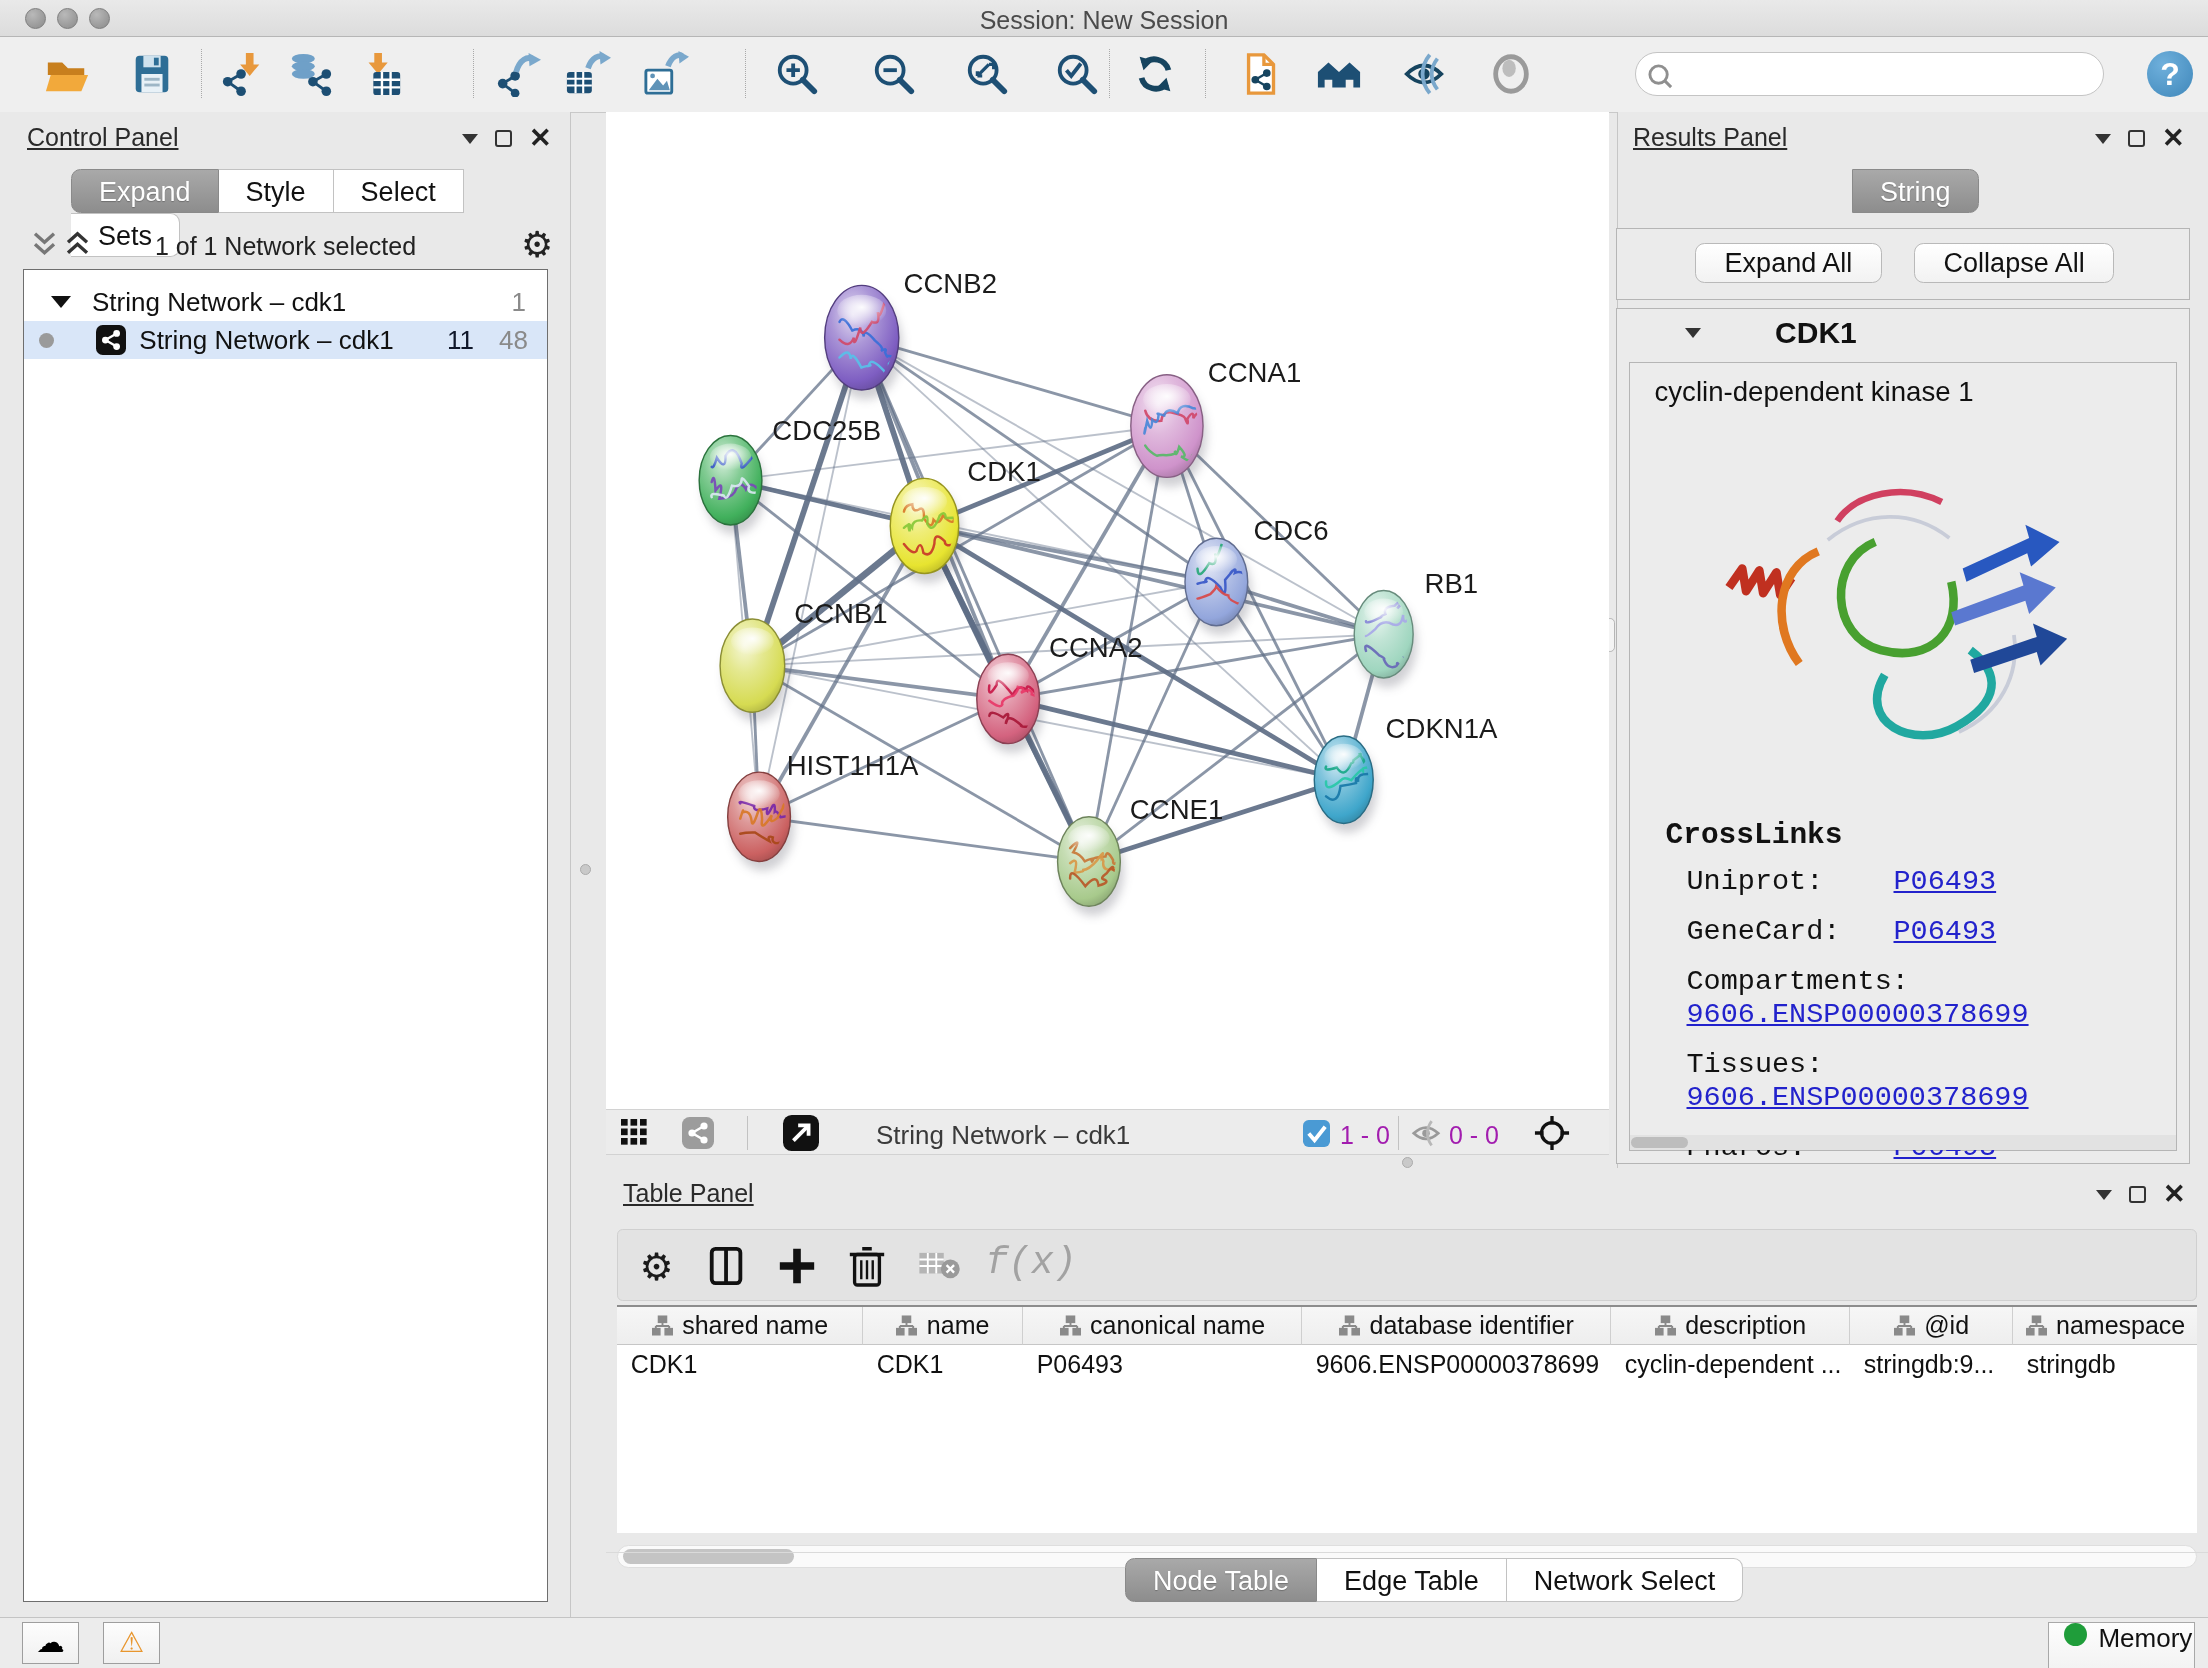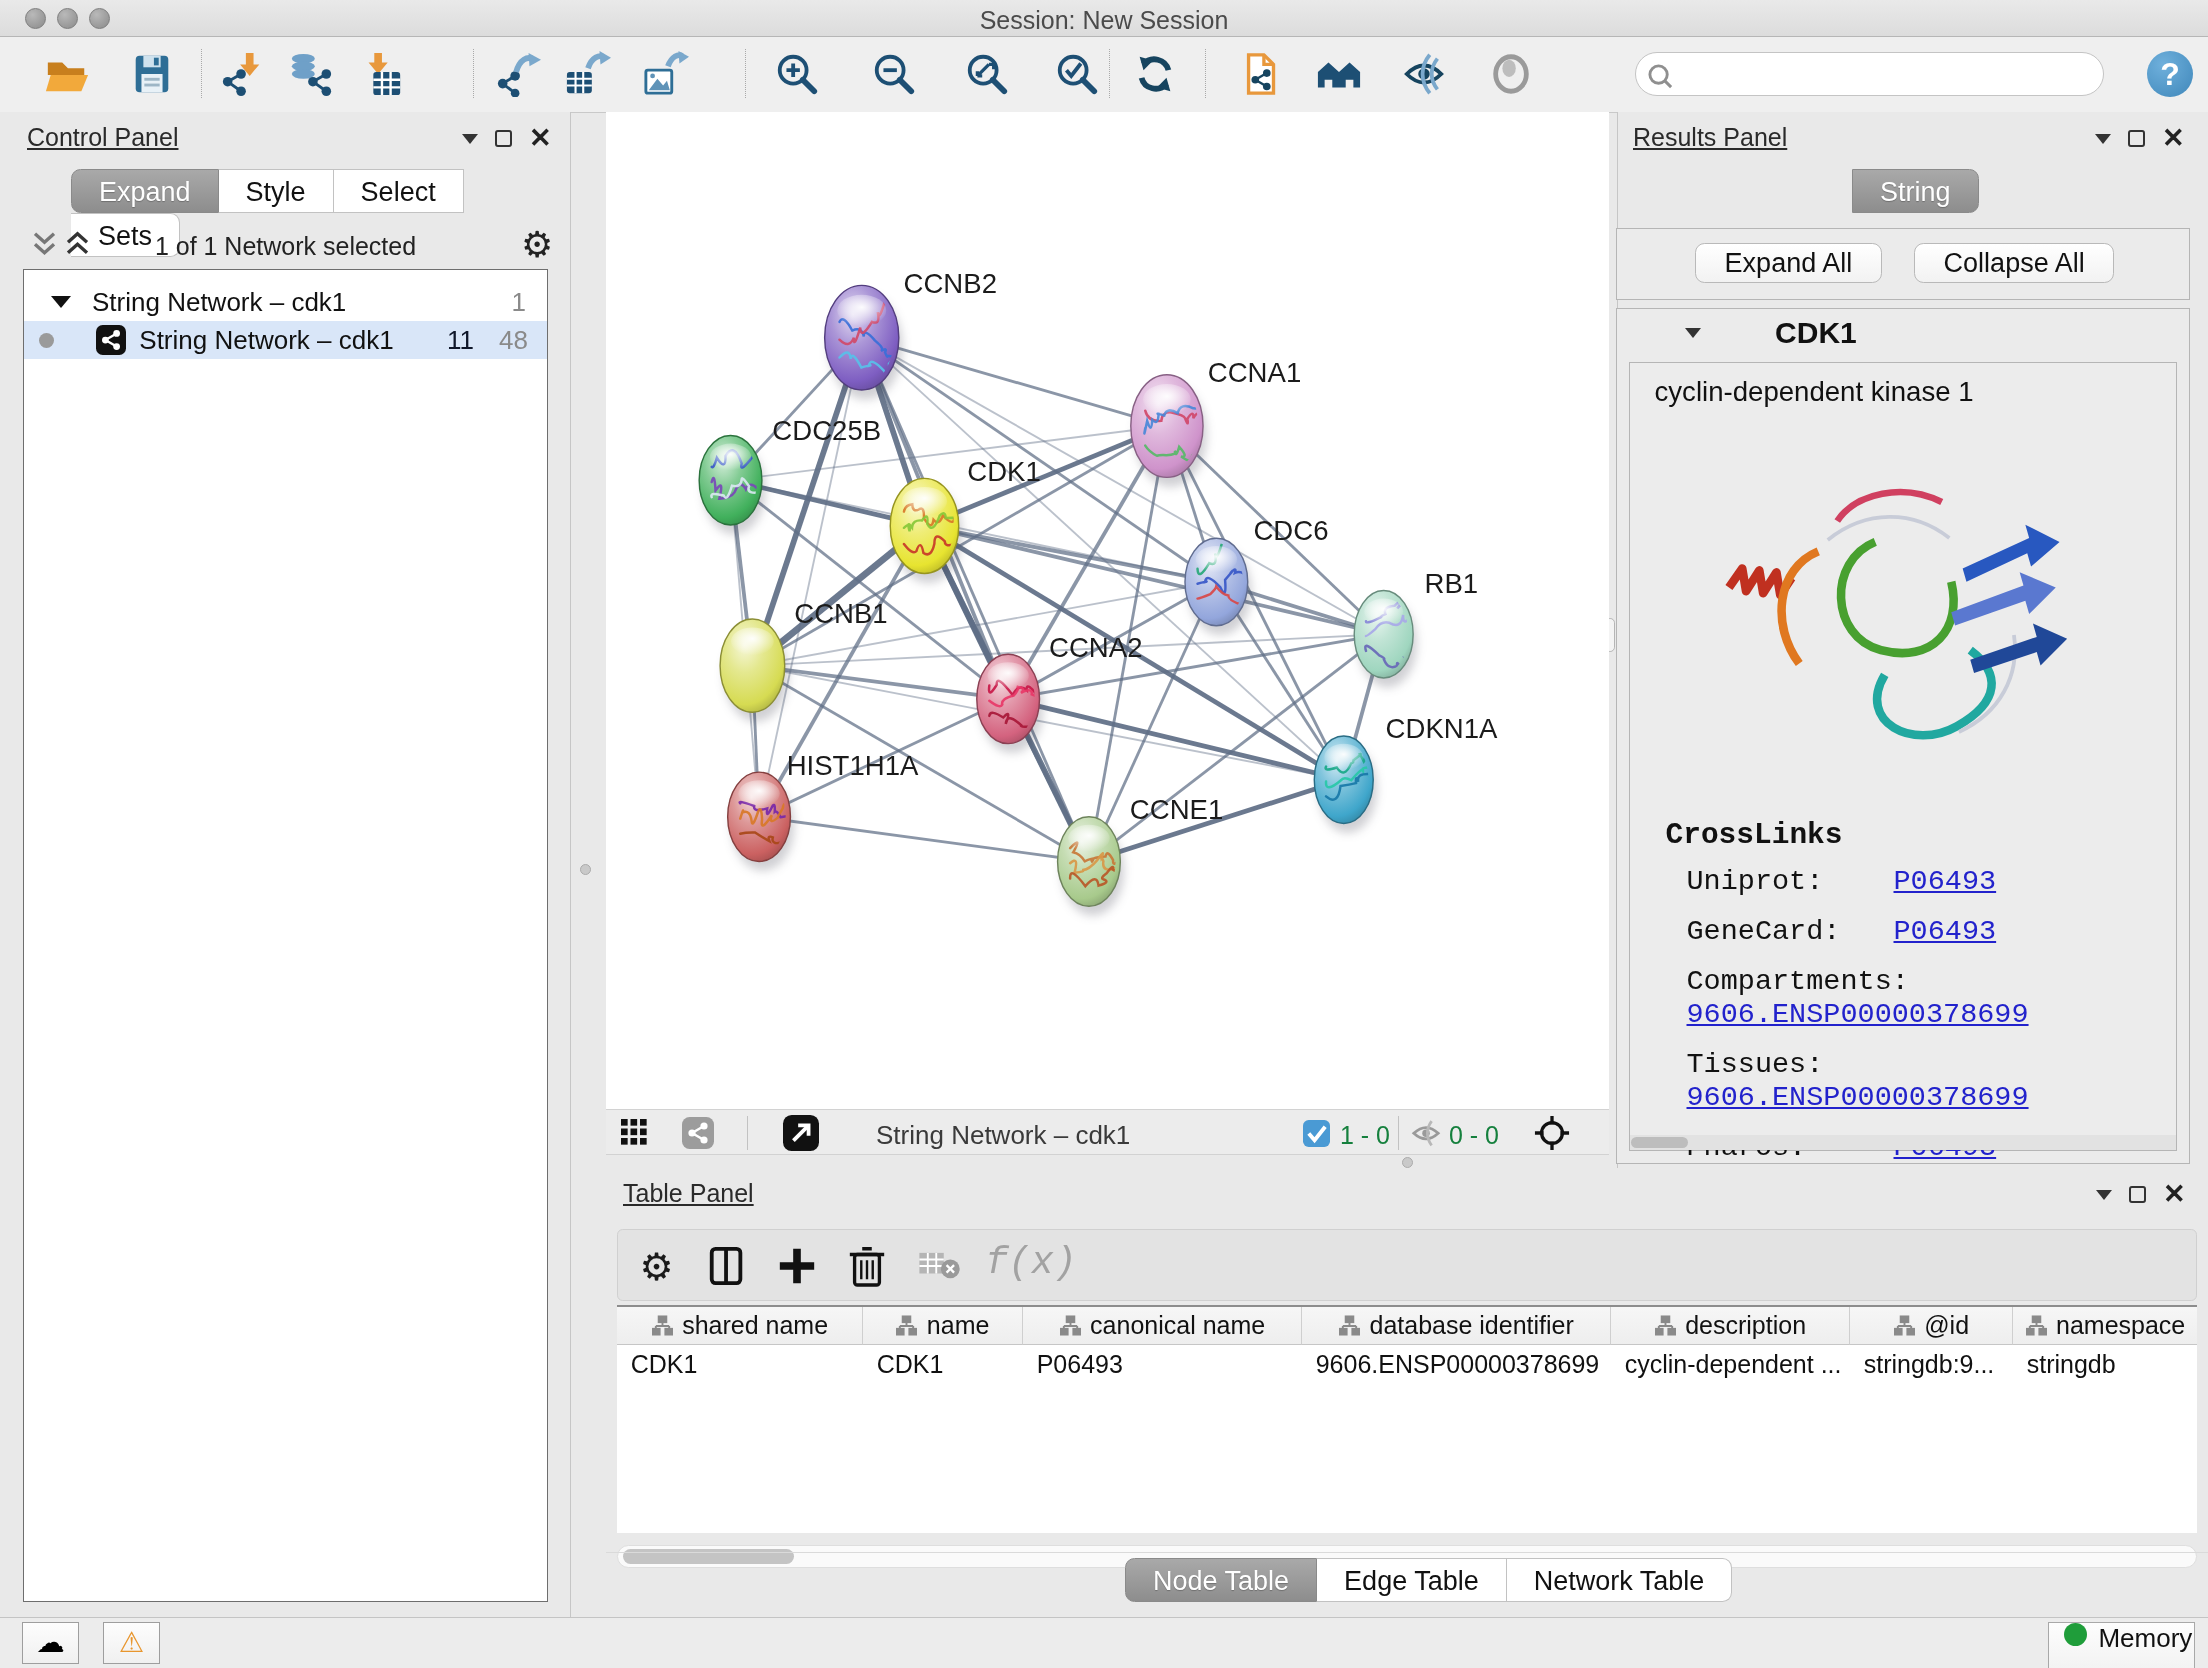--- a/index.html
+++ b/index.html
@@ -57,21 +57,21 @@
       box-sizing:border-box;display:flex;align-items:center;justify-content:center;gap:9.5px;font-size:25px;color:#111;overflow:hidden;white-space:nowrap;}
   .td{height:38px;box-sizing:border-box;padding-left:13.3px;display:flex;align-items:center;font-size:25px;color:#111;
       overflow:hidden;white-space:nowrap;}
   #tp-scroll{left:11.4px;top:377px;width:1580px;height:23px;background:#fafafa;border:1px solid #dedede;border-radius:11.4px;box-sizing:border-box;}
   #tp-thumb{left:4.8px;top:2.9px;width:171px;height:15px;background:#c4c4c4;border-radius:7.6px;}
   
   #canvas{left:606px;top:112px;width:1003px;height:997px;background:#fff;}
   #net-toolbar{left:606px;top:1109px;width:1003px;height:46px;background:#ececec;border-top:1px solid #d2d2d2;
                border-bottom:1px solid #d2d2d2;box-sizing:border-box;}
   .ntxt{font-size:26px;color:#3a3a3a;}
-  .gray-counts{font-size:25px;color:#15803d;}
+  .gray-counts{font-size:25px;color:#a21caf;}
   
   #status-bar{left:0;top:1617px;width:2208px;height:51px;background:#ececec;border-top:1px solid #c4c4c4;box-sizing:border-box;}
   .sq-btn{width:57px;height:42px;top:3.8px;background:linear-gradient(#fdfdfd,#f0f0f0);border:1.9px solid #9e9e9e;
           box-sizing:border-box;text-align:center;line-height:38px;font-size:28.5px;}
   #memory-btn{left:2048px;top:3.8px;width:147px;height:60px;background:linear-gradient(#fdfdfd,#f0f0f0);
               border:1px solid #a8a8a8;box-sizing:border-box;display:flex;gap:11.4px;padding-left:15px;font-size:26px;color:#111;}
   .split-dot{width:11.4px;height:11.4px;border-radius:50%;background:#c9c9c9;border:1px solid #ababab;box-sizing:border-box;}
   .handle-pill{width:9.5px;height:34px;border-radius:4.8px;background:#f4f4f4;border:1px solid #b5b5b5;box-sizing:border-box;}
 </style>
 </head>
@@ -748,21 +748,21 @@
           <div class="td" style="width: 239px; flex: 0 0 239px;">cyclin-dependent ...</div>
           <div class="td" style="width: 163px; flex: 0 0 163px;">stringdb:9...</div>
           <div class="td" style="width: 185px; flex: 0 0 185px;">stringdb</div>
         </div>
       </div>
   </div>
   <div id="tp-scroll" class="abs">
     <div id="tp-thumb" class="abs"></div>
   </div>
   <div class="abs" style="left:0;top:384px;width:1603px;border-top:1px solid #dadada"></div>
-  <div id="tp-tabs" class="abs" style="left:519px;top:390px"><span class="seg sel">Node Table</span><span class="seg">Edge Table</span><span class="seg">Network Table</span></div>
+  <div id="tp-tabs" class="abs" style="left:519px;top:390px"><span class="seg sel">Node Table</span><span class="seg">Edge Table</span><span class="seg">Network Select</span></div>
 </div>
 
 <div id="status-bar" class="abs">
   <div class="sq-btn abs" style="left:22px"><span>☁</span></div>
   <div class="sq-btn abs" style="left:103px;color:#e8962e"><span>⚠</span></div>
   <div id="memory-btn" class="abs">
     <span style="width:23px;height:23px;border-radius:50%;background:#1f9d3a;display:inline-block"></span>
     <span>Memory</span>
   </div>
 </div>

